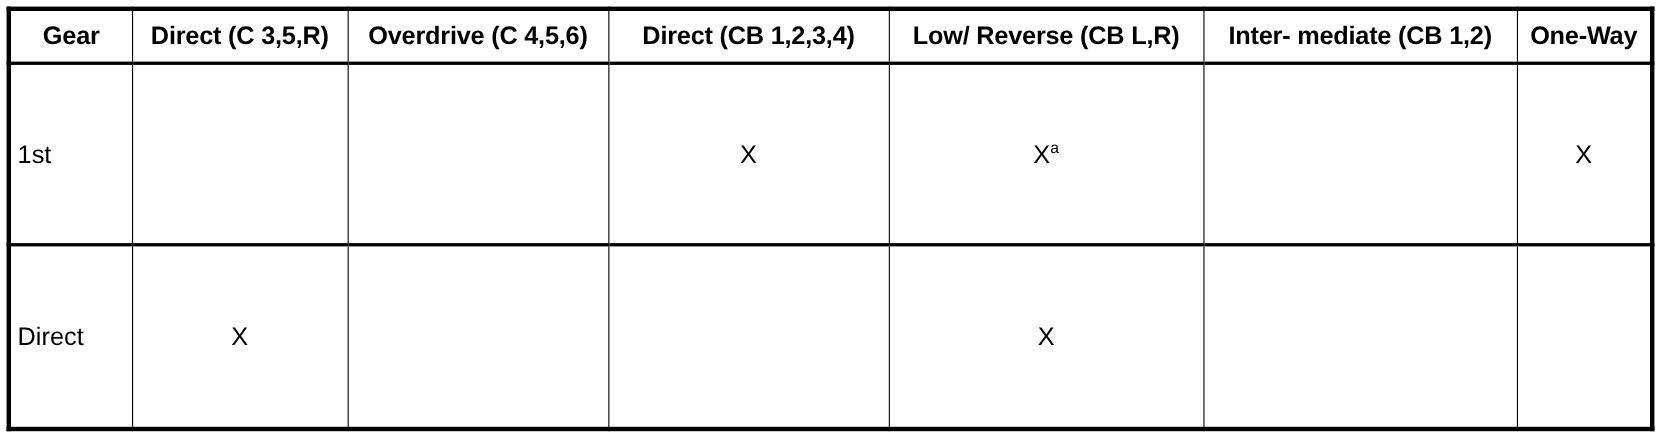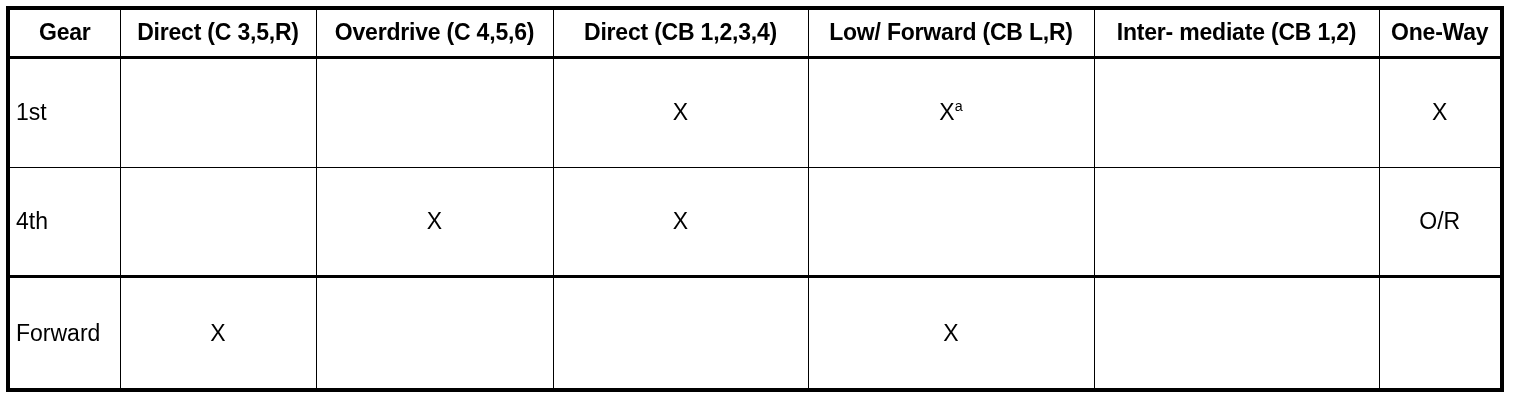--- a/index.html
+++ b/index.html
@@ -105,53 +105,44 @@
       <col class="c-lowrev">
       <col class="c-inter">
       <col class="c-oneway">
     </colgroup>
     <thead>
       <tr>
         <th>Gear</th>
         <th>Direct (C 3,5,R)</th>
         <th>Overdrive (C 4,5,6)</th>
         <th>Direct (CB 1,2,3,4)</th>
-        <th>Low/ Forward (CB L,R)</th>
+        <th>Low/ Reverse (CB L,R)</th>
         <th>Inter- mediate (CB 1,2)</th>
         <th>One-Way</th>
       </tr>
     </thead>
     <tbody>
 
       <tr>
         <td class="gear-label">1st</td>
         <td class="mark"></td>
         <td class="mark"></td>
         <td class="mark">X</td>
         <td class="mark"><span>X</span><sup class="note">a</sup></td>
         <td class="mark"></td>
         <td class="mark">X</td>
       </tr>
 
 
 
-      <tr>
-        <td class="gear-label">4th</td>
-        <td class="mark"></td>
-        <td class="mark">X</td>
-        <td class="mark">X</td>
-        <td class="mark"><span></span><sup class="note"></sup></td>
-        <td class="mark"></td>
-        <td class="mark">O/R</td>
-      </tr>
 
 
 
       <tr class="row-reverse">
-        <td class="gear-label">Forward</td>
+        <td class="gear-label">Direct</td>
         <td class="mark">X</td>
         <td class="mark"></td>
         <td class="mark"></td>
         <td class="mark"><span>X</span><sup class="note"></sup></td>
         <td class="mark"></td>
         <td class="mark"></td>
       </tr>
 
     </tbody>
   </table>

